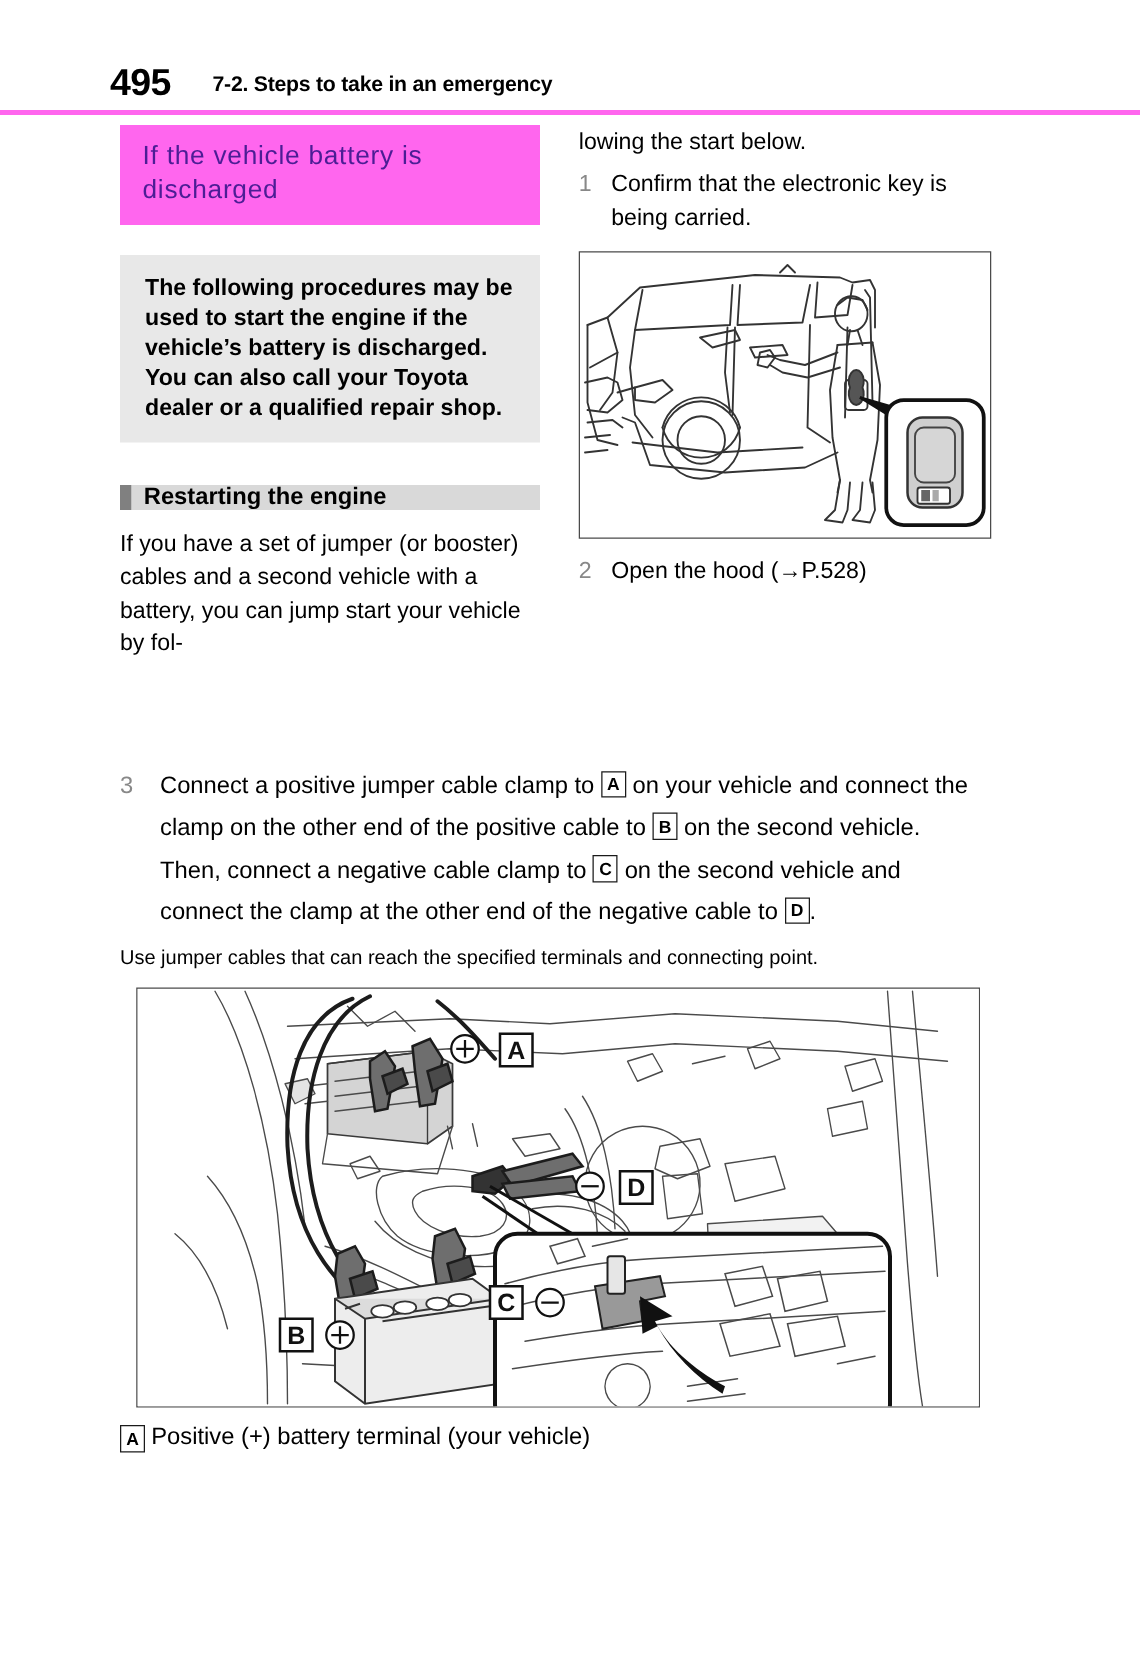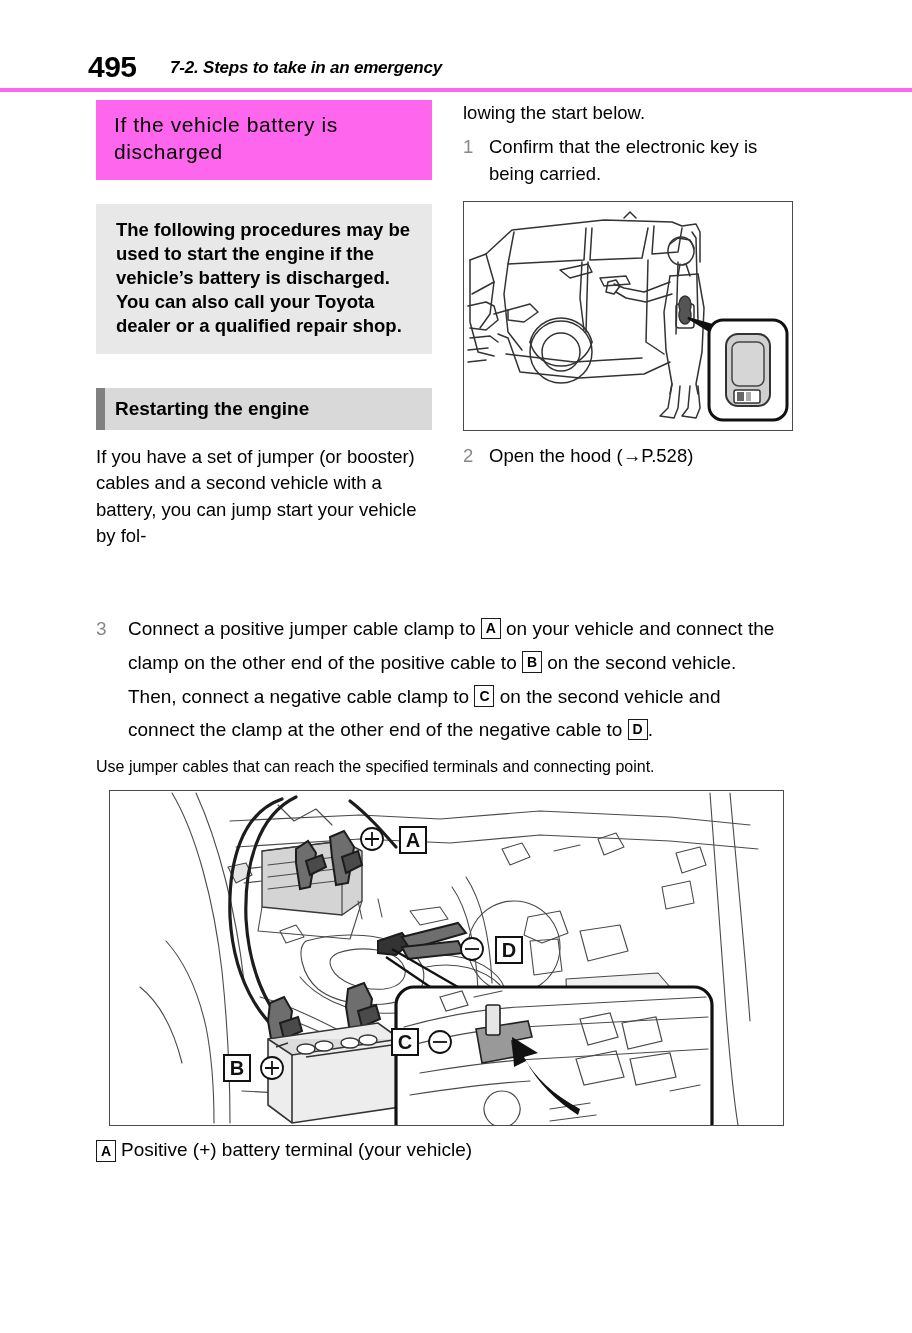--- a/index.html
+++ b/index.html
@@ -32,21 +32,20 @@
     line-height: 1;
   }
   .section-title {
     position: absolute;
     left: 170px;
     top: 59px;
     font-size: 17px;
     font-weight: bold;
     line-height: 1;
     letter-spacing: -0.2px;
-    font-style: italic;
   }
   .header-rule {
     position: absolute;
     left: 0; right: 0;
     top: 88px;
     height: 4px;
     background: #FF66EE;
   }
 
   
@@ -65,21 +64,21 @@
   .col-right {
     position: absolute;
     left: 463px;
     top: 0;
     width: 330px;
   }
 
   
   .topic-heading {
     background: #FF66EE;
-    color: #000000;
+    color: #4c1d95;
     padding: 12px 18px 14px 18px;
     font-size: 21px;
     line-height: 1.28;
     letter-spacing: 0.6px;
     font-weight: normal;
   }
 
   
   .intro-box {
     background: #E8E8E8;
@@ -87,21 +86,21 @@
     padding: 14px 16px 16px 20px;
     font-size: 18.5px;
     font-weight: bold;
     line-height: 1.30;
   }
 
   
   .subsection {
     margin-top: 34px;
     background: #D9D9D9;
-    height: 42px;
+    height: 20px;
     display: flex;
     align-items: center;
     border-left: 9px solid #808080;
     text-align: right;
   }
   .subsection-label {
     font-size: 19px;
     font-weight: bold;
     padding-left: 10px;
     line-height: 1;

